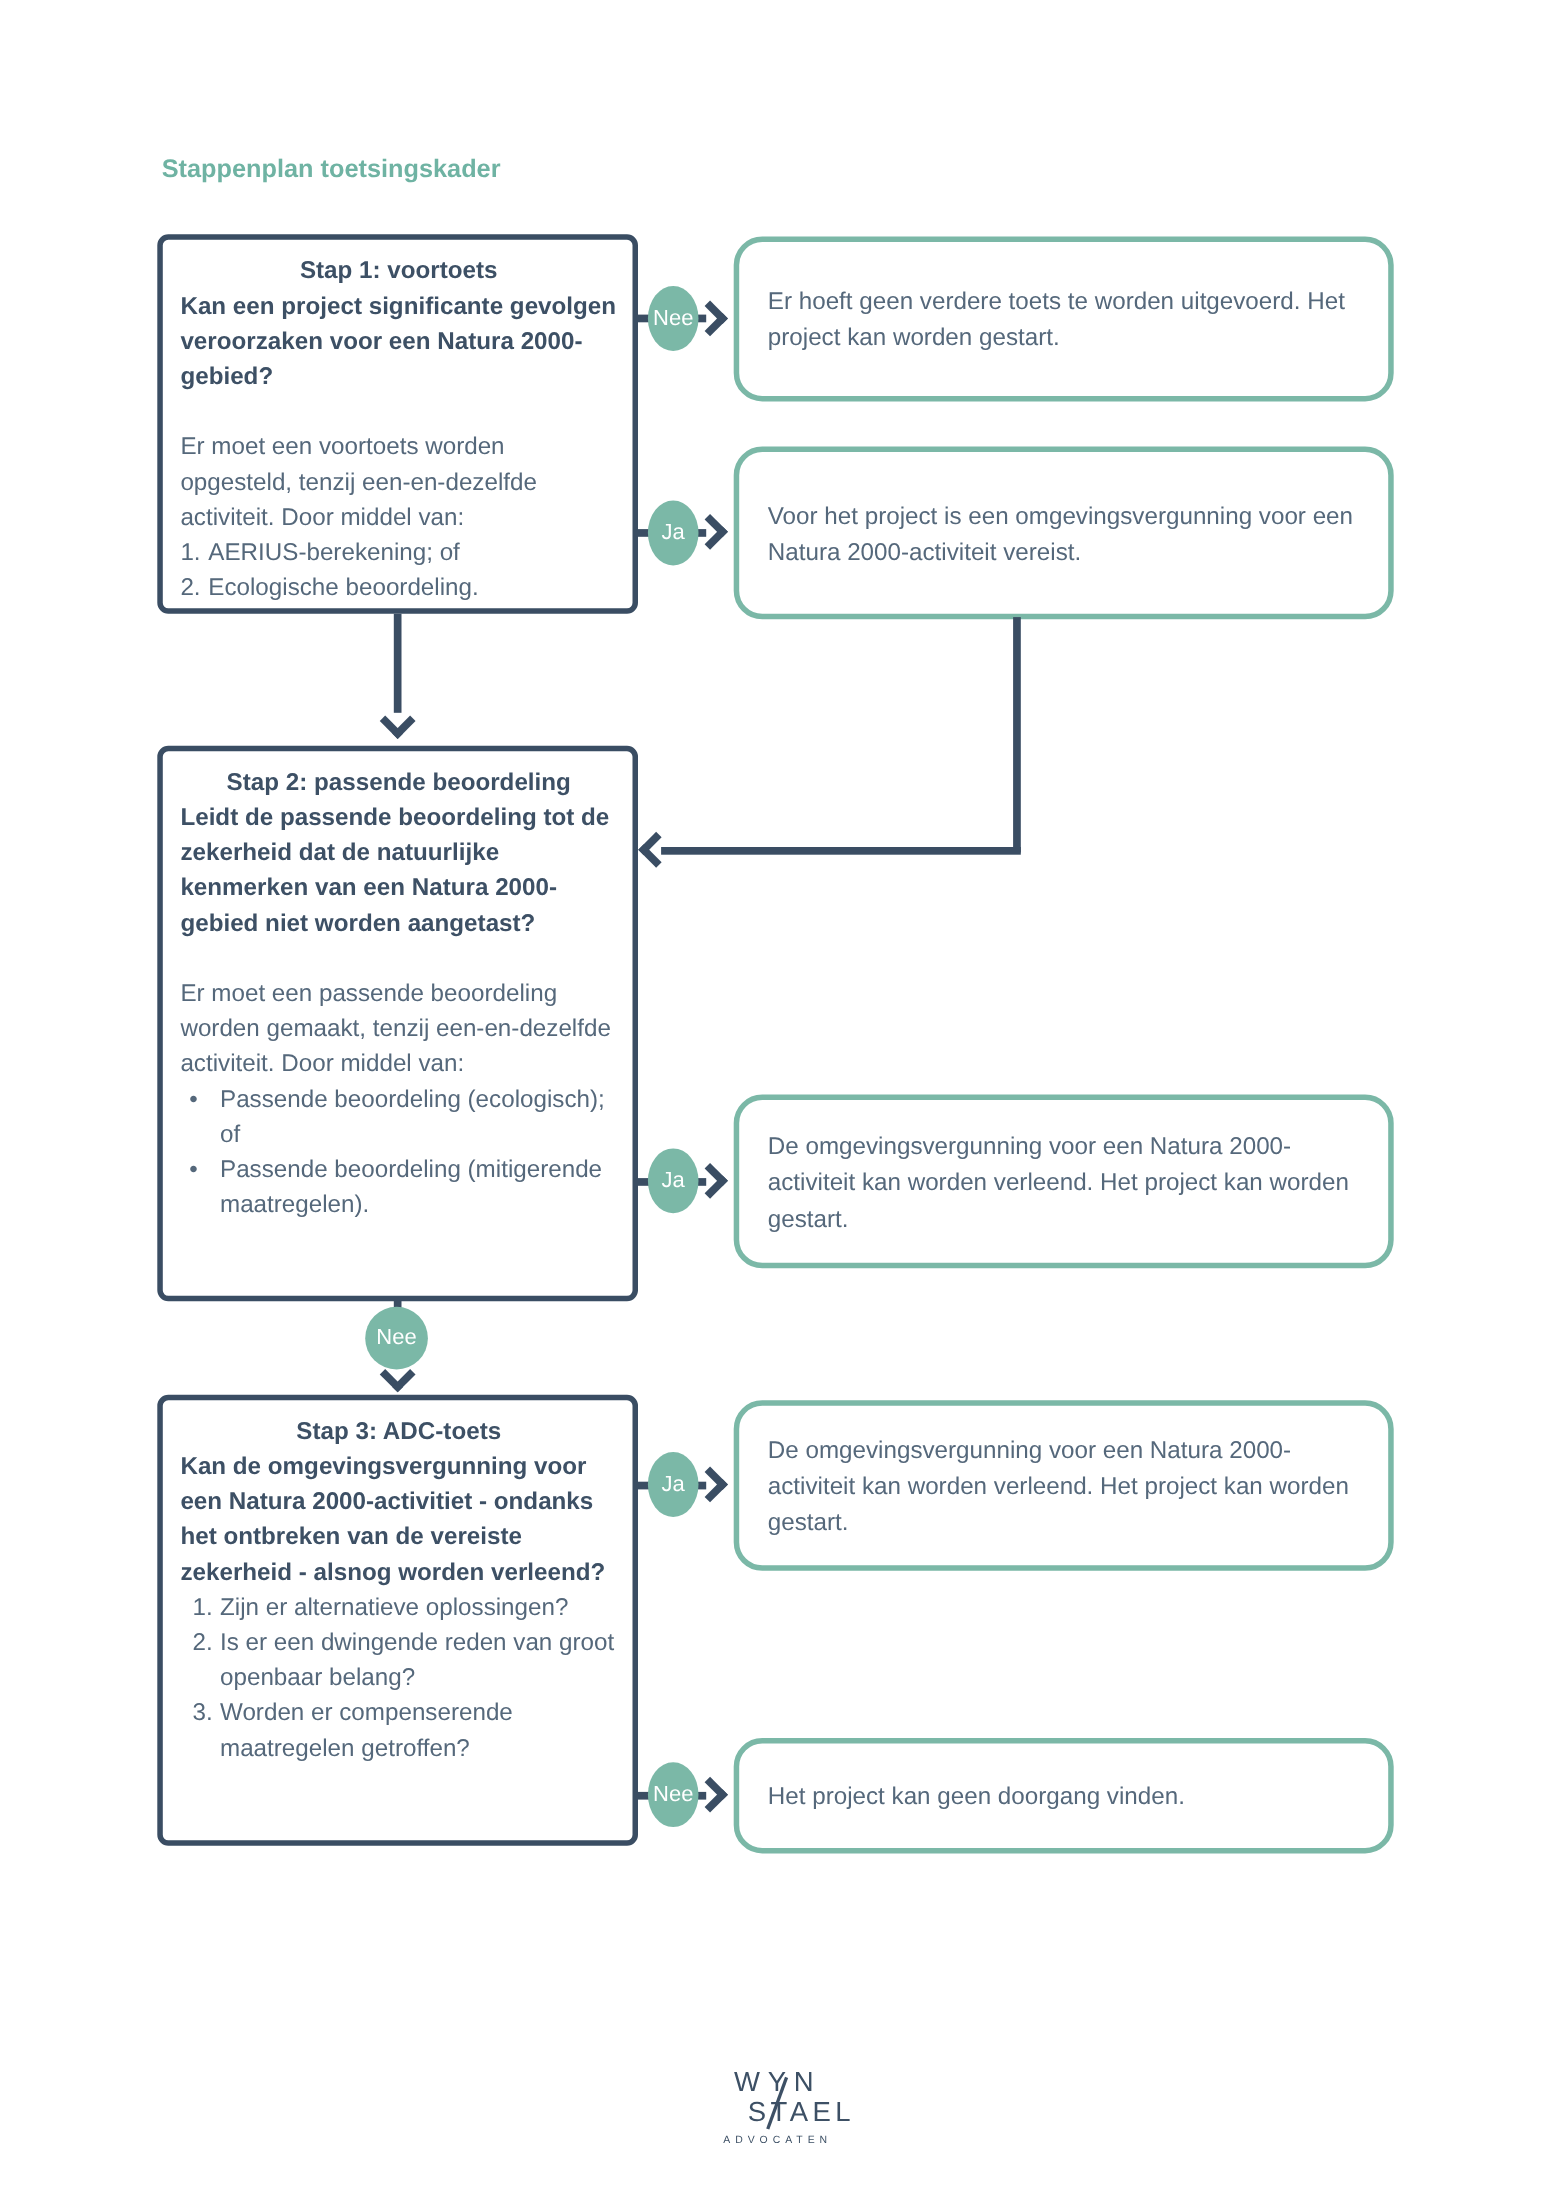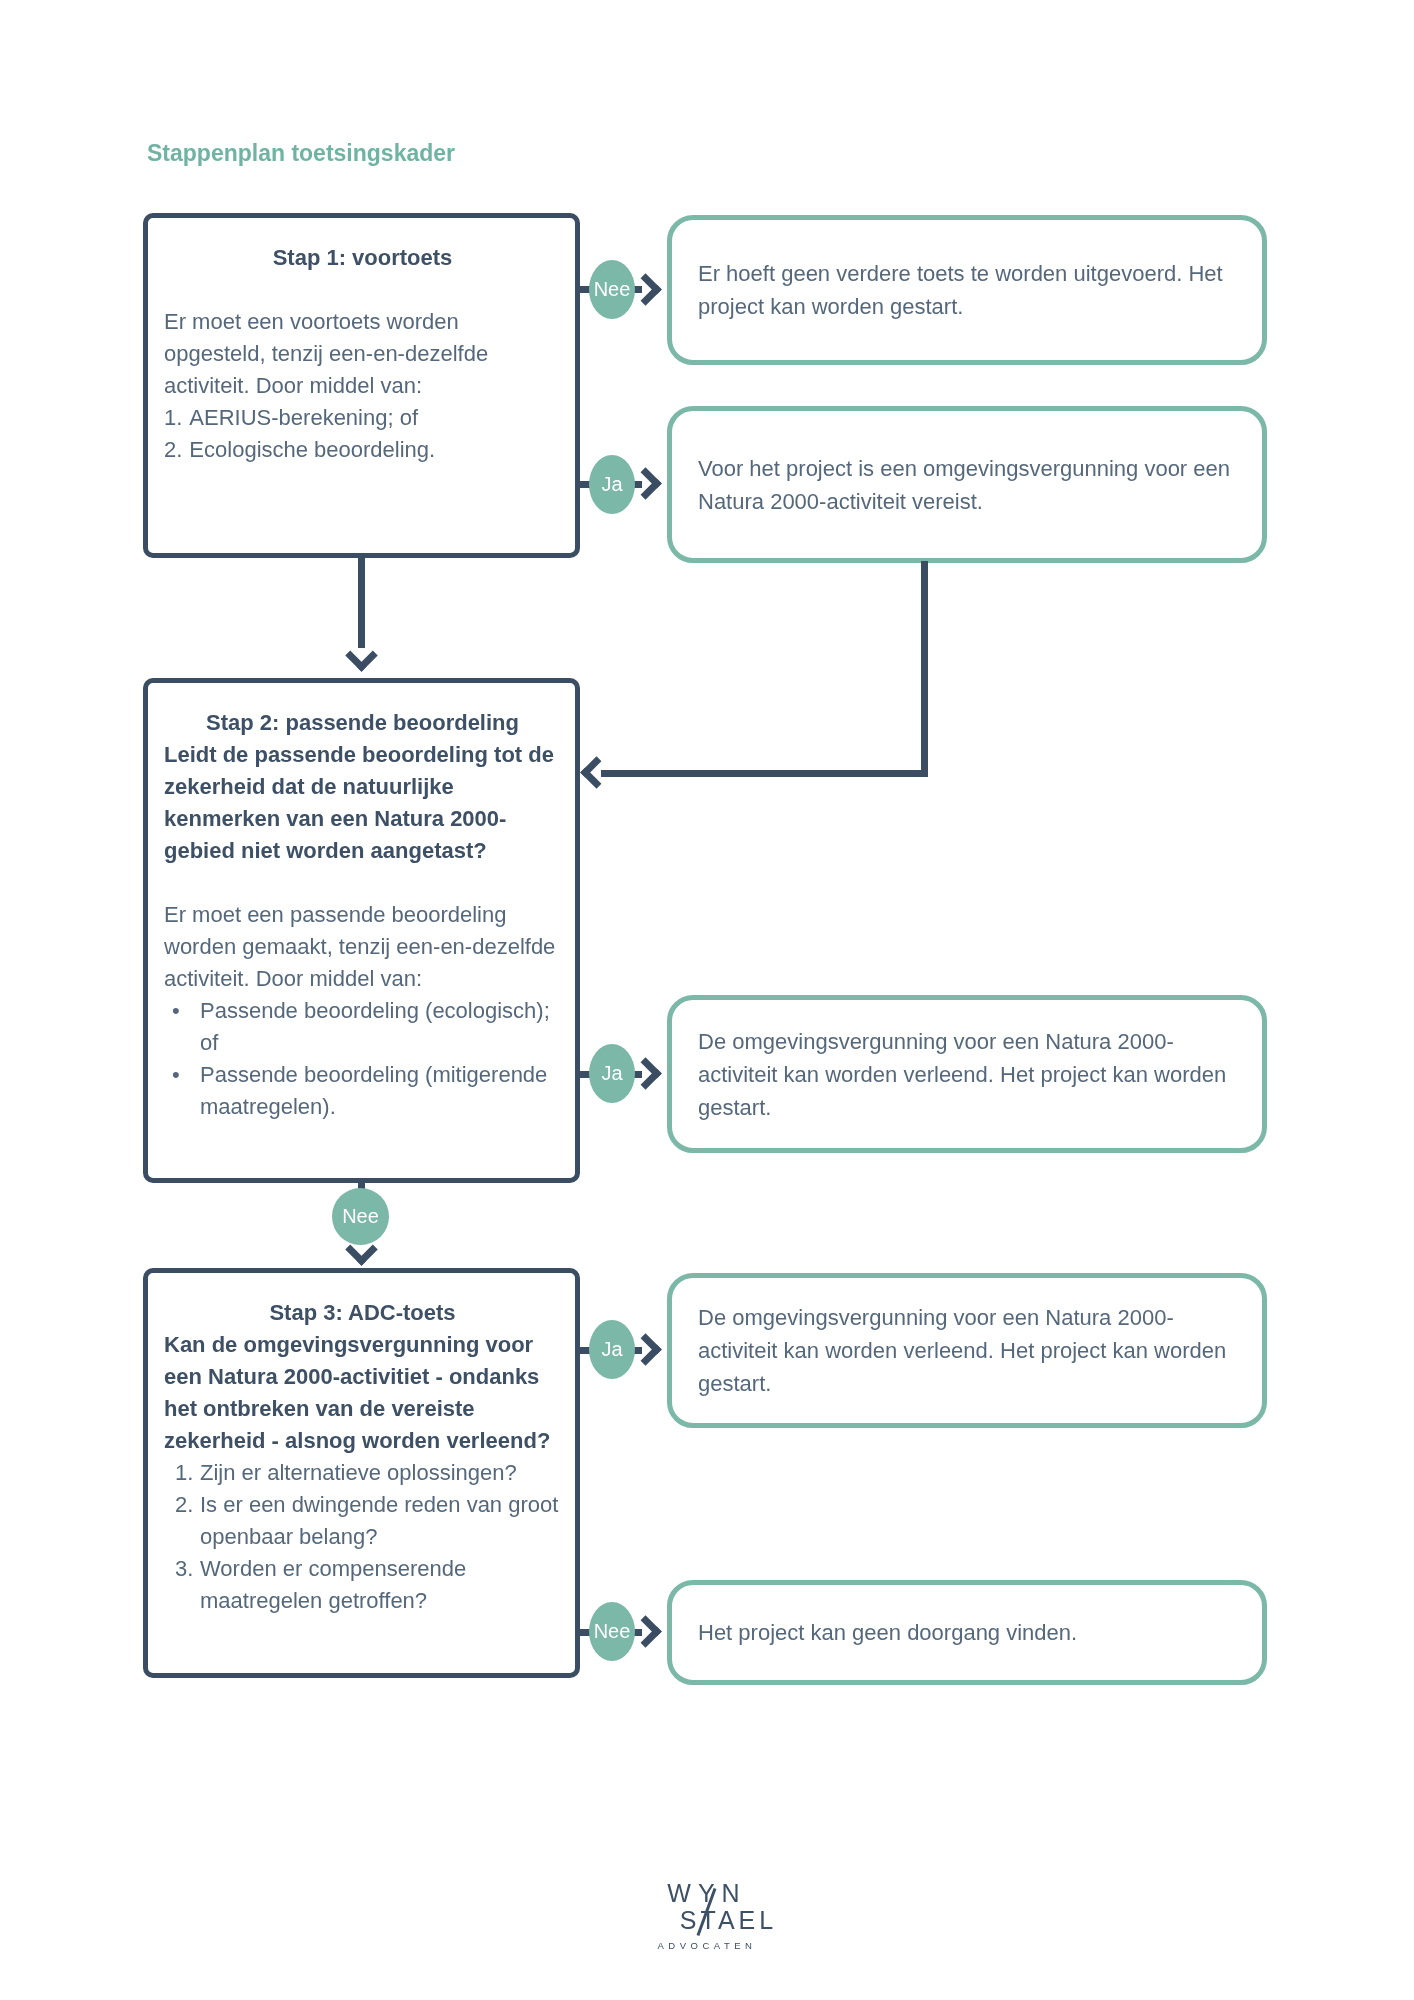--- a/index.html
+++ b/index.html
@@ -14,21 +14,21 @@
     position:relative;width:1414px;height:2000px;background:#ffffff;
     font-family:"Liberation Sans", sans-serif;overflow:hidden;
   }
   .page-title{
     position:absolute;left:147px;top:140px;margin:0;
     font-size:23px;font-weight:bold;color:var(--title-teal,#6fb3a3);
   }
   .step-box{
     position:absolute;left:143px;width:437px;box-sizing:border-box;
     background:#fff;border:5px solid var(--dark-slate,#3a4d63);border-radius:10px;
-    padding:24px 14px 8px 16px;font-size:22px;line-height:32px;color:var(--body-text,#55687b);
+    padding:12px 14px 8px 16px;font-size:22px;line-height:32px;color:var(--body-text,#55687b);
   }
   #step1{top:213px;height:345px;}
   #step2{top:678px;height:505px;}
   #step3{top:1268px;height:410px;}
   .step-heading{text-align:center;font-weight:bold;color:var(--heading-text,#3d5065);}
   .step-question{font-weight:bold;color:var(--heading-text,#3d5065);}
   .line-spacer{height:32px;}
   .item{display:flex;align-items:flex-start;}
   .item .marker{flex:0 0 auto;}
   .items-flush .item{padding-left:0;}
@@ -84,20 +84,21 @@
 </style>
 </head>
 <body>
 
 <div class="page">
 
   <h1 class="page-title">Stappenplan toetsingskader</h1>
 
   <div class="step-box" id="step1">
     <div class="step-heading">Stap 1: voortoets</div>
+    <div class="step-question">Kan een project significante gevolgen veroorzaken voor een Natura 2000-gebied?</div>
     <div class="line-spacer"></div>
     <div class="step-body">Er moet een voortoets worden opgesteld, tenzij een-en-dezelfde activiteit. Door middel van:</div>
     <div class="items-flush">
       <div class="item">
         <span class="marker">1.</span>
         <span>AERIUS-berekening; of</span>
       </div>
       <div class="item">
         <span class="marker">2.</span>
         <span>Ecologische beoordeling.</span>

